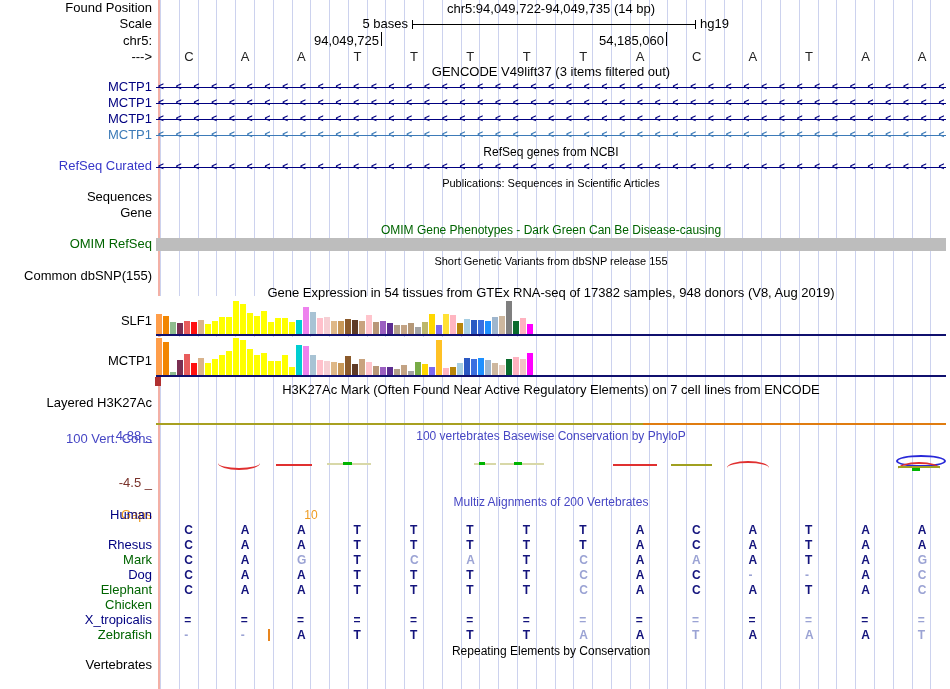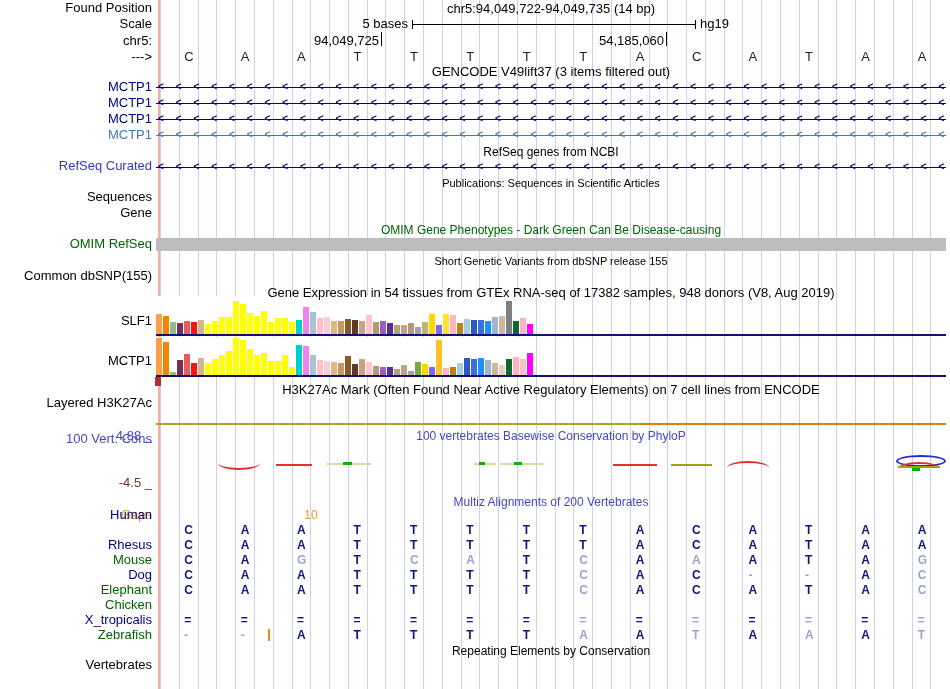--- a/index.html
+++ b/index.html
@@ -354,21 +354,21 @@
       <div class="gutter-label c-black" style="top: 314px;">SLF1</div>
       <div class="gutter-label c-black" style="top: 354px;">MCTP1</div>
       <div class="gutter-label c-black" style="top: 396px;">Layered H3K27Ac</div>
       <div class="gutter-label c-blue2" style="top: 429px;">4.88 _</div>
       <div class="gutter-label c-blue2" style="top: 432px; margin-left: 44px;">100 Vert. Cons</div>
       <div class="gutter-label c-maroon" style="top: 476px;">-4.5 _</div>
       <div class="gutter-label c-orange" style="top: 508px;">Gaps</div>
       <div class="gutter-label c-black" style="top: 658px;">Vertebrates</div>
       <div class="gutter-label c-navy" style="top: 508px;">Human</div>
       <div class="gutter-label c-navy" style="top: 538px;">Rhesus</div>
-      <div class="gutter-label c-green" style="top: 553px;">Mouse</div>
+      <div class="gutter-label c-green" style="top: 553px;">Mark</div>
       <div class="gutter-label c-navy" style="top: 568px;">Dog</div>
       <div class="gutter-label c-green" style="top: 583px;">Elephant</div>
       <div class="gutter-label c-green" style="top: 598px;">Chicken</div>
       <div class="gutter-label c-navy" style="top: 613px;">X_tropicalis</div>
       <div class="gutter-label c-green" style="top: 628px;">Zebrafish</div>
     </div>
   <div id="track-titles">
       <div class="title c-black" style="top: 65px; left: 156px; font-size: 13px;">GENCODE V49lift37 (3 items filtered out)</div>
       <div class="title c-black" style="top: 145px; left: 156px; font-size: 12px;">RefSeq genes from NCBI</div>
       <div class="title c-black" style="top: 176px; left: 156px; font-size: 11px;">Publications: Sequences in Scientific Articles</div>

